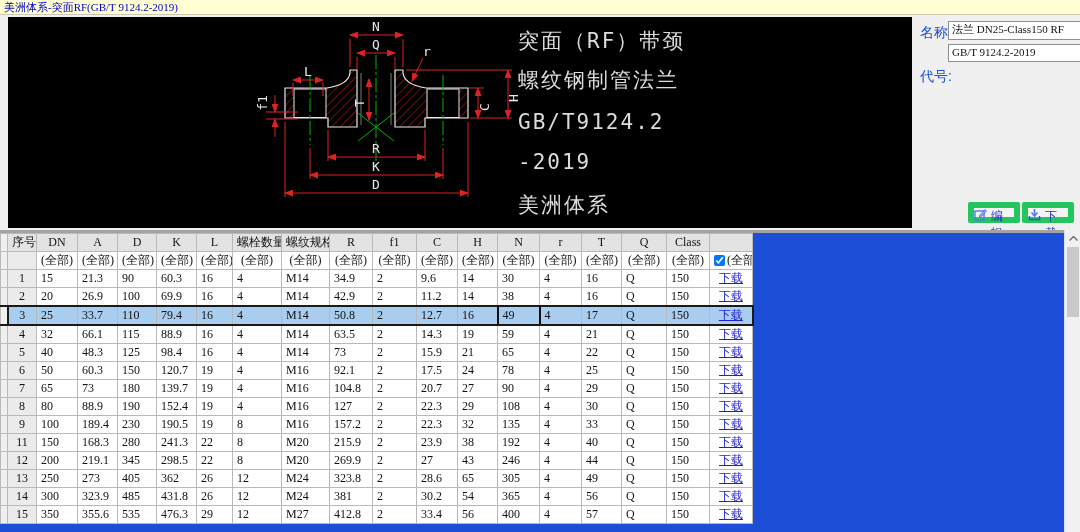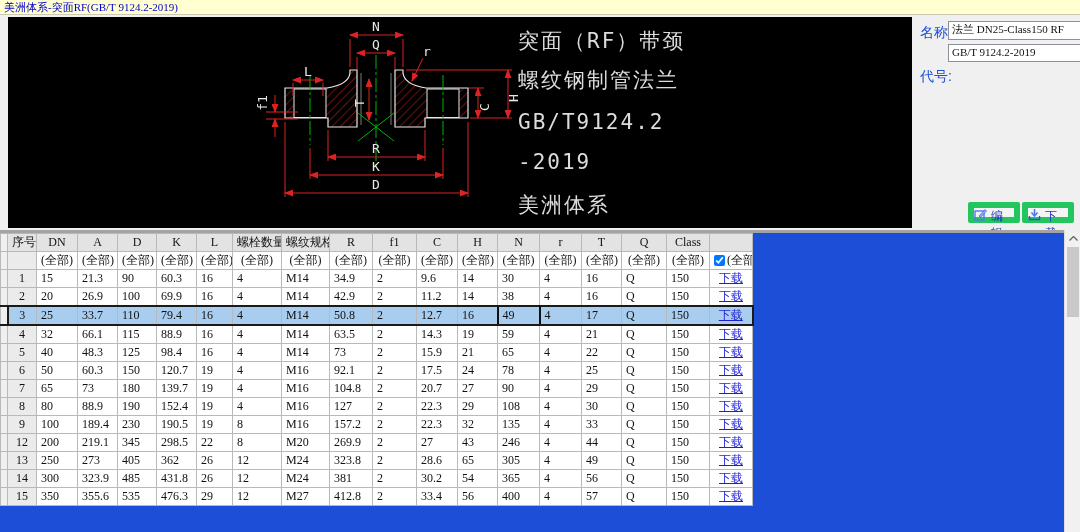--- a/index.html
+++ b/index.html
@@ -438,20 +438,41 @@
           <td class="data">32</td>
           <td class="data">135</td>
           <td class="data">4</td>
           <td class="data">33</td>
           <td class="data">Q</td>
           <td class="data">150</td>
           <td class="data" style="text-align: center;"><a class="dl">下载</a></td>
         </tr>
         <tr>
           <td class="strip"></td>
+          <td class="rowhead">11</td>
+          <td class="data">150</td>
+          <td class="data">168.3</td>
+          <td class="data">280</td>
+          <td class="data">241.3</td>
+          <td class="data">22</td>
+          <td class="data">8</td>
+          <td class="data">M20</td>
+          <td class="data">215.9</td>
+          <td class="data">2</td>
+          <td class="data">23.9</td>
+          <td class="data">38</td>
+          <td class="data">192</td>
+          <td class="data">4</td>
+          <td class="data">40</td>
+          <td class="data">Q</td>
+          <td class="data">150</td>
+          <td class="data" style="text-align: center;"><a class="dl">下载</a></td>
+        </tr>
+        <tr>
+          <td class="strip"></td>
           <td class="rowhead">12</td>
           <td class="data">200</td>
           <td class="data">219.1</td>
           <td class="data">345</td>
           <td class="data">298.5</td>
           <td class="data">22</td>
           <td class="data">8</td>
           <td class="data">M20</td>
           <td class="data">269.9</td>
           <td class="data">2</td>

